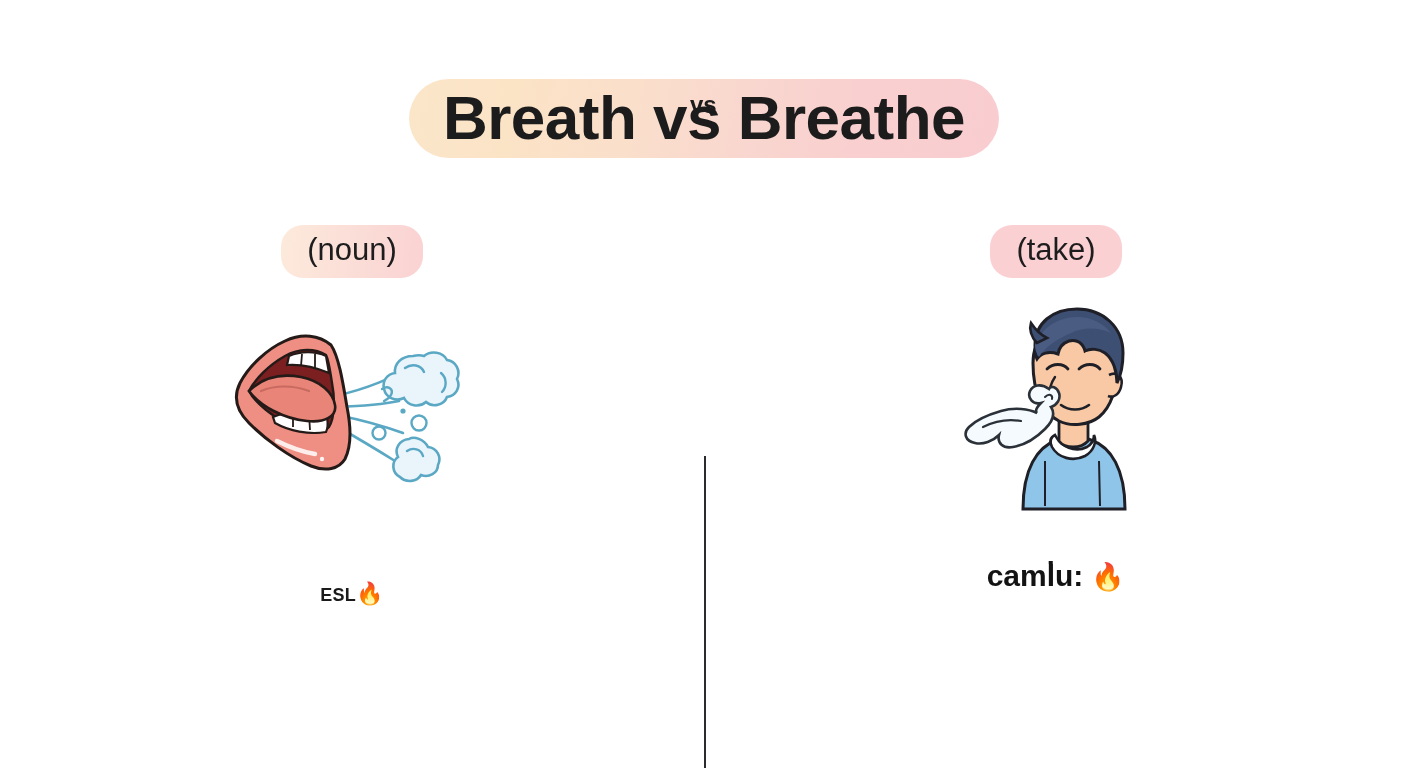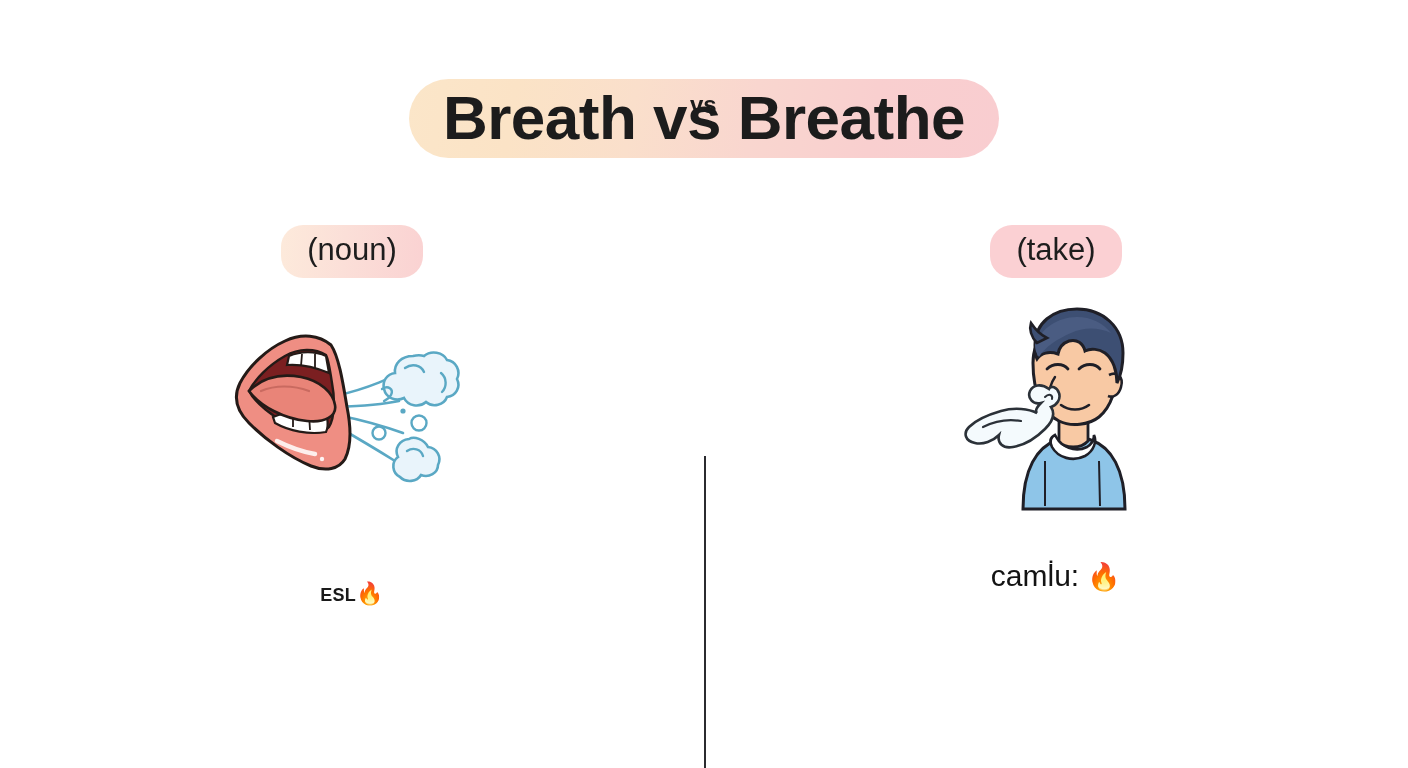--- a/index.html
+++ b/index.html
@@ -134,20 +134,21 @@
     font-weight: bold;
     color: #1a1a1a;
     letter-spacing: 0.3px;
   }
   .caption-sub .flame { font-size: 22px; font-weight: normal; }
   .caption-main-2 {
     text-align: center;
     font-size: 30px;
     color: #131313;
     line-height: 1.45;
+    font-weight: bold;
   }
   .caption-main-2 .flame { font-size: 27px; }
   .col.right .caption { margin-top: 48px; }
 </style>
 </head>
 <body>
 
 <div class="canvas">
 
   <div class="title-wrap">

